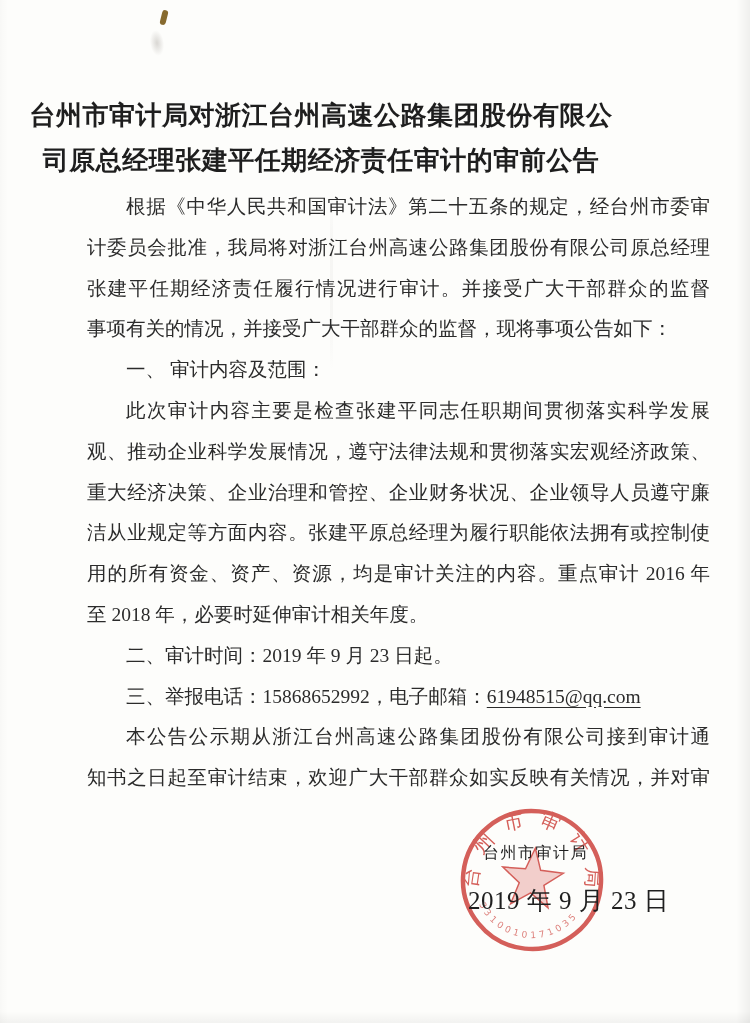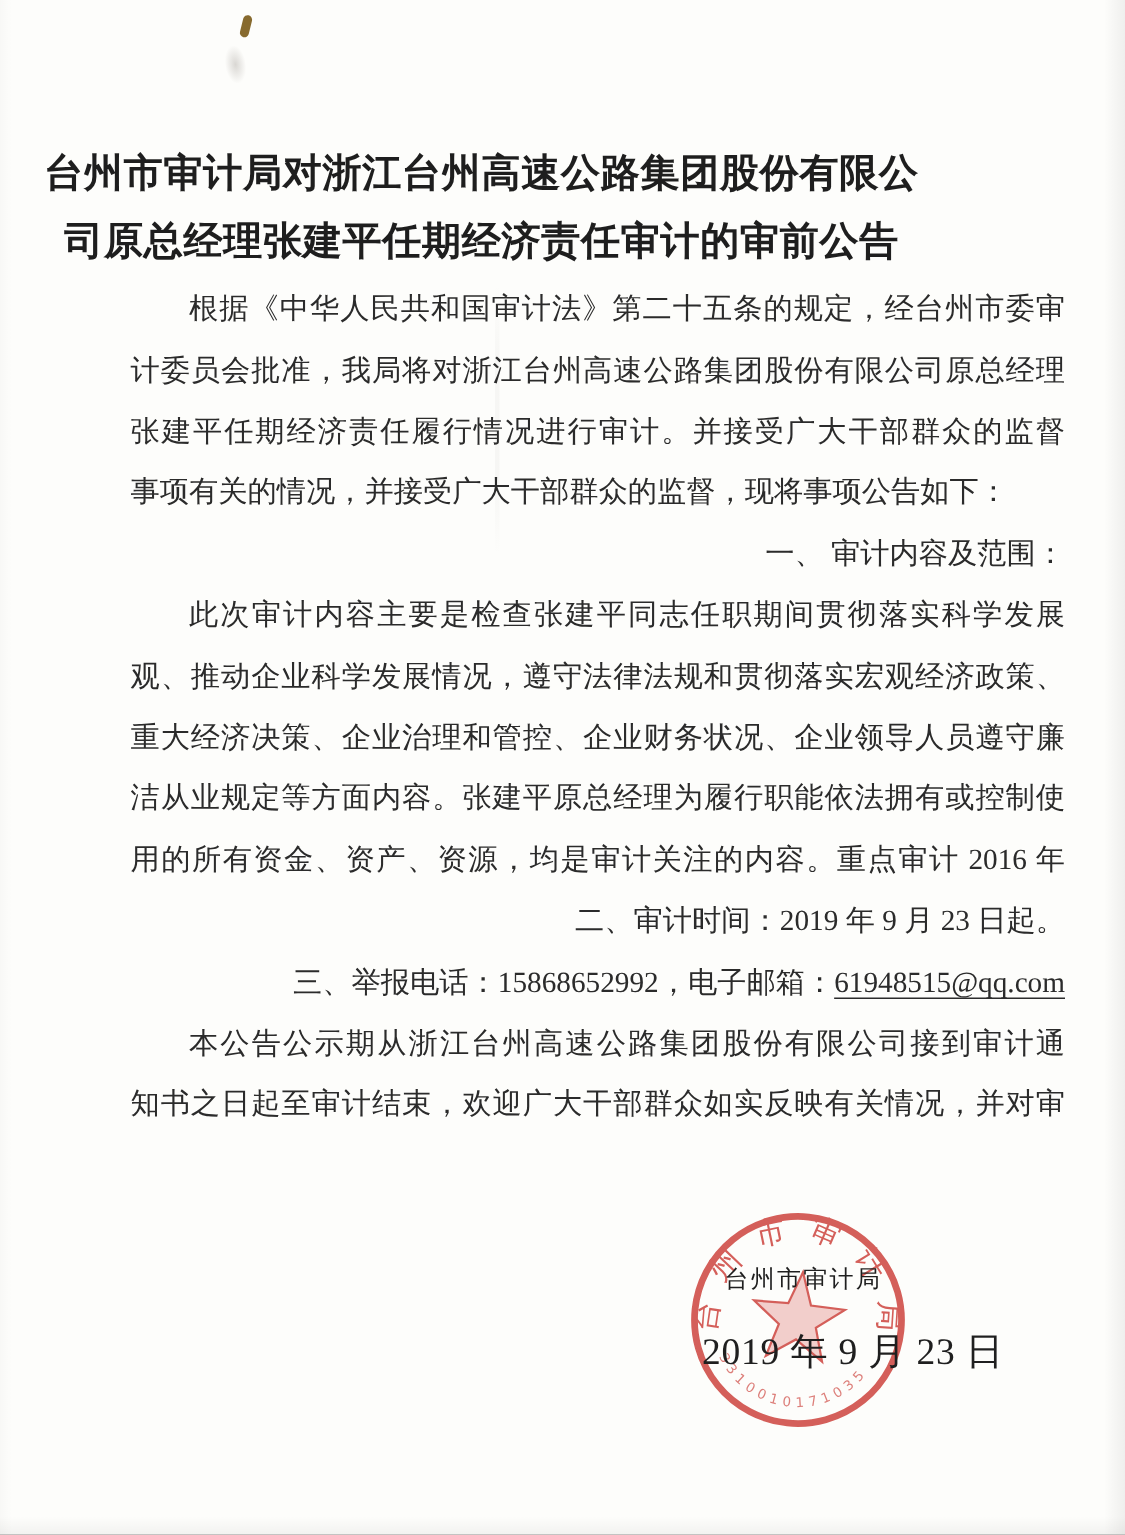--- a/index.html
+++ b/index.html
@@ -33,21 +33,21 @@
     font-size:26px;font-weight:bold;line-height:45px;color:#1e1e1e;
     letter-spacing:0.5px;
   }
   
   .body-text{
     position:absolute;left:87px;top:187px;width:623px;
     font-size:19.5px;color:#2b2b2b;
   }
   .line{height:40.8px;line-height:40.8px;}
   .fill{text-align:justify;text-align-last:justify;}
-  .indent{text-indent:39px;text-align:right;}
+  .indent{text-indent:39px;}
   .email{text-decoration:underline;text-underline-offset:4px;}
   
   .sig-org{
     position:absolute;left:483px;top:843px;z-index:2;
     font-size:16px;letter-spacing:1.5px;color:#1f1f1f;
   }
   .sig-date{
     position:absolute;left:468px;top:884px;z-index:2;
     font-size:25px;letter-spacing:0.5px;color:#1f1f1f;
   }
@@ -75,20 +75,21 @@
     <div class="line fill indent">根据《中华人民共和国审计法》第二十五条的规定，经台州市委审</div>
     <div class="line fill">计委员会批准，我局将对浙江台州高速公路集团股份有限公司原总经理</div>
     <div class="line fill">张建平任期经济责任履行情况进行审计。并接受广大干部群众的监督</div>
     <div class="line">事项有关的情况，并接受广大干部群众的监督，现将事项公告如下：</div>
     <div class="line indent">一、 审计内容及范围：</div>
     <div class="line fill indent">此次审计内容主要是检查张建平同志任职期间贯彻落实科学发展</div>
     <div class="line fill">观、推动企业科学发展情况，遵守法律法规和贯彻落实宏观经济政策、</div>
     <div class="line fill">重大经济决策、企业治理和管控、企业财务状况、企业领导人员遵守廉</div>
     <div class="line fill">洁从业规定等方面内容。张建平原总经理为履行职能依法拥有或控制使</div>
     <div class="line fill">用的所有资金、资产、资源，均是审计关注的内容。重点审计 2016 年</div>
+    <div class="line">至 2018 年，必要时延伸审计相关年度。</div>
     <div class="line indent">二、审计时间：2019 年 9 月 23 日起。</div>
     <div class="line indent"><span>三、举报电话：15868652992，电子邮箱：</span><span class="email">61948515@qq.com</span></div>
     <div class="line fill indent">本公告公示期从浙江台州高速公路集团股份有限公司接到审计通</div>
     <div class="line fill">知书之日起至审计结束，欢迎广大干部群众如实反映有关情况，并对审</div>
   </div>
 
   <div class="sig-org">台州市审计局</div>
   <div class="sig-date">2019 年 9 月 23 日</div>
 
   <svg class="seal" viewBox="0 0 170 170" xmlns="http://www.w3.org/2000/svg">

